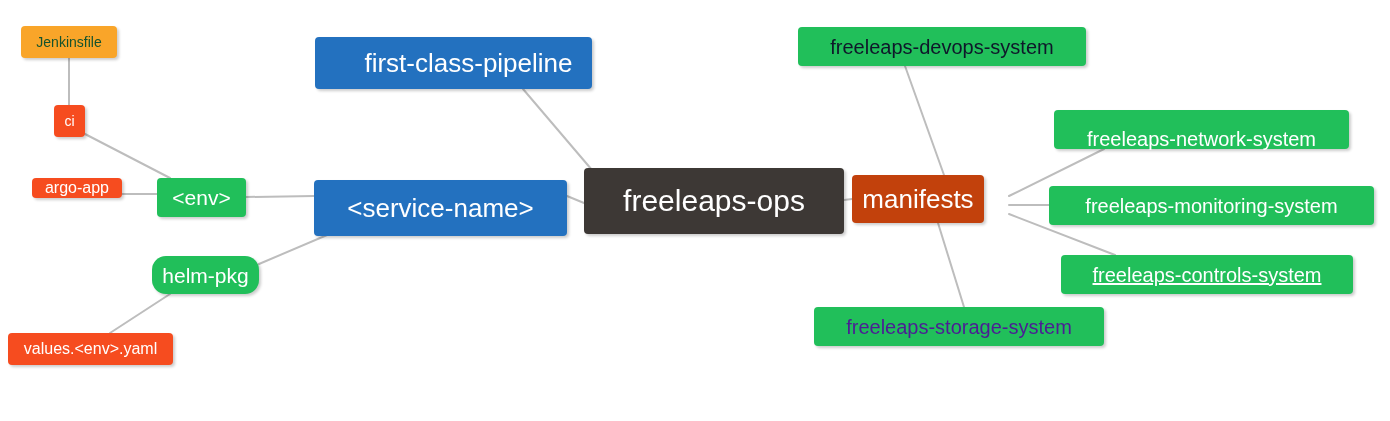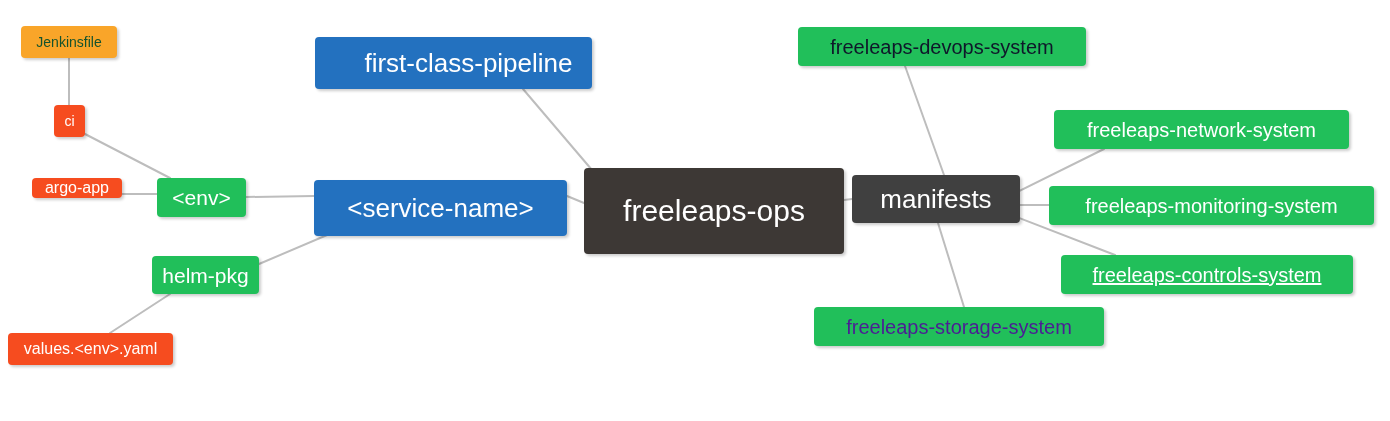--- a/index.html
+++ b/index.html
@@ -58,54 +58,54 @@
       <line x1="69" y1="105" x2="69" y2="58" stroke="#bdbdbd" stroke-width="2" stroke-linecap="round"></line>
       <line x1="157" y1="194" x2="122" y2="194" stroke="#bdbdbd" stroke-width="2" stroke-linecap="round"></line>
       <line x1="170" y1="294" x2="110" y2="333" stroke="#bdbdbd" stroke-width="2" stroke-linecap="round"></line>
       <line x1="944" y1="175" x2="905" y2="66" stroke="#bdbdbd" stroke-width="2" stroke-linecap="round"></line>
       <line x1="1009" y1="196" x2="1104" y2="149" stroke="#bdbdbd" stroke-width="2" stroke-linecap="round"></line>
       <line x1="1009" y1="205" x2="1049" y2="205" stroke="#bdbdbd" stroke-width="2" stroke-linecap="round"></line>
       <line x1="1009" y1="214" x2="1115" y2="255" stroke="#bdbdbd" stroke-width="2" stroke-linecap="round"></line>
       <line x1="938" y1="223" x2="964" y2="307" stroke="#bdbdbd" stroke-width="2" stroke-linecap="round"></line>
     </svg>
   <div id="node-layer">
-      <div class="node" style="left: 584px; top: 168px; width: 260px; height: 86px; background: rgb(61, 56, 53); font-size: 30px; color: rgb(255, 255, 255);">
+      <div class="node" style="left: 584px; top: 168px; width: 260px; height: 66px; background: rgb(61, 56, 53); font-size: 30px; color: rgb(255, 255, 255);">
         <span class="node-label">freeleaps-ops</span>
       </div>
       <div class="node" style="left: 314px; top: 168px; width: 253px; height: 56px; background: rgb(35, 113, 191); font-size: 26px; color: rgb(255, 255, 255); margin-top: 12px;">
         <span class="node-label">&lt;service-name&gt;</span>
       </div>
-      <div class="node" style="left: 852px; top: 175px; width: 168px; height: 48px; background: #404040; font-size: 26px; color: rgb(255, 255, 255);">
+      <div class="node" style="left: 852px; top: 175px; width: 132px; height: 48px; background: #c2410c; font-size: 26px; color: rgb(255, 255, 255);">
         <span class="node-label">manifests</span>
       </div>
       <div class="node" style="left: 315px; top: 37px; width: 277px; height: 52px; background: rgb(35, 113, 191); font-size: 26px; color: rgb(255, 255, 255); padding-left: 40px;">
         <span class="node-label">first-class-pipeline</span>
       </div>
       <div class="node" style="left: 157px; top: 178px; width: 89px; height: 39px; background: rgb(33, 191, 90); font-size: 21px; color: rgb(255, 255, 255);">
         <span class="node-label">&lt;env&gt;</span>
       </div>
-      <div class="node" style="left: 152px; top: 256px; width: 107px; height: 38px; background: rgb(33, 191, 90); font-size: 21px; color: rgb(255, 255, 255);">
+      <div class="node" style="left: 152px; top: 256px; width: 107px; height: 38px; background: rgb(33, 191, 90); font-size: 21px; color: rgb(255, 255, 255); border-radius: 14px;">
         <span class="node-label">helm-pkg</span>
       </div>
       <div class="node" style="left: 21px; top: 26px; width: 96px; height: 32px; background: rgb(249, 165, 41); font-size: 14px; color: #14532d;">
         <span class="node-label">Jenkinsfile</span>
       </div>
       <div class="node" style="left: 54px; top: 105px; width: 31px; height: 32px; background: rgb(246, 76, 31); font-size: 14px; color: rgb(255, 255, 255);">
         <span class="node-label">ci</span>
       </div>
       <div class="node" style="left: 32px; top: 178px; width: 90px; height: 20px; background: rgb(246, 76, 31); font-size: 16px; color: rgb(255, 255, 255);">
         <span class="node-label">argo-app</span>
       </div>
       <div class="node" style="left: 8px; top: 333px; width: 165px; height: 32px; background: rgb(246, 76, 31); font-size: 16px; color: rgb(255, 255, 255);">
         <span class="node-label">values.&lt;env&gt;.yaml</span>
       </div>
       <div class="node" style="left: 798px; top: 27px; width: 288px; height: 39px; background: rgb(33, 191, 90); font-size: 20px; color: #0f172a;">
         <span class="node-label">freeleaps-devops-system</span>
       </div>
-      <div class="node" style="left: 1054px; top: 110px; width: 295px; height: 39px; background: rgb(33, 191, 90); font-size: 20px; color: rgb(255, 255, 255);">
+      <div class="node" style="left: 1054px; top: 110px; width: 295px; height: 39px; background: rgb(33, 191, 90); font-size: 20px; color: rgb(255, 255, 255); align-items: flex-end;">
         <span class="node-label">freeleaps-network-system</span>
       </div>
       <div class="node" style="left: 1049px; top: 186px; width: 325px; height: 39px; background: rgb(33, 191, 90); font-size: 20px; color: rgb(255, 255, 255);">
         <span class="node-label">freeleaps-monitoring-system</span>
       </div>
       <div class="node" style="left: 1061px; top: 255px; width: 292px; height: 39px; background: rgb(33, 191, 90); font-size: 20px; color: rgb(255, 255, 255); text-decoration: underline;">
         <span class="node-label">freeleaps-controls-system</span>
       </div>
       <div class="node" style="left: 814px; top: 307px; width: 290px; height: 39px; background: rgb(33, 191, 90); font-size: 20px; color: #4c1d95;">
         <span class="node-label">freeleaps-storage-system</span>

